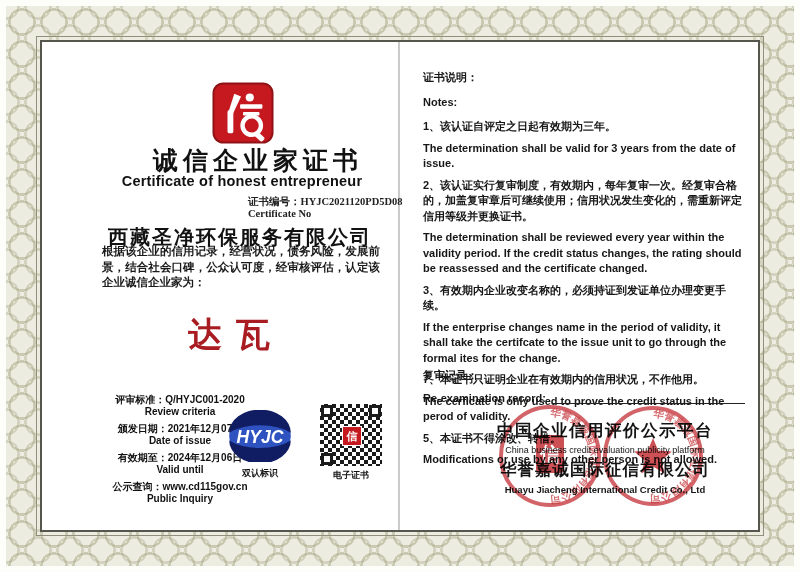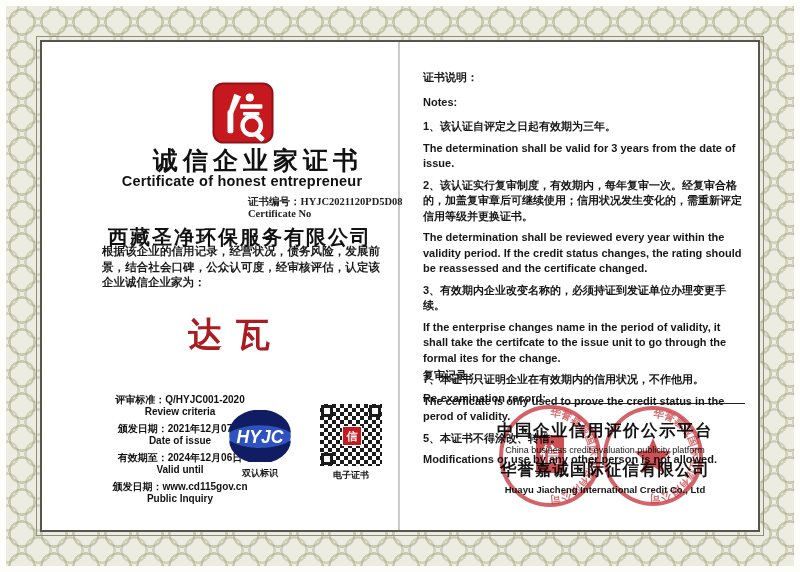--- a/index.html
+++ b/index.html
@@ -98,21 +98,21 @@
     </div>
     <div class="row">
       <div>颁发日期：2021年12月07日</div>
       <div class="en">Date of issue</div>
     </div>
     <div class="row">
       <div>有效期至：2024年12月06日</div>
       <div class="en">Valid until</div>
     </div>
     <div class="row">
-      <div>颁发日期：www.cd115gov.cn</div>
+      <div>公示查询：www.cd115gov.cn</div>
       <div class="en">Public Inquiry</div>
     </div>
   </div>
 
   <svg class="abs hyjc" viewBox="0 0 120 92">
     <ellipse cx="60" cy="46" rx="56" ry="42" fill="#2e52c0"></ellipse>
     <path d="M4 40 A56 42 0 0 1 116 40 A70 34 0 0 0 4 40 Z" fill="#101d63"></path>
     <path d="M116 54 A56 42 0 0 1 4 54 A70 34 0 0 0 116 54 Z" fill="#101d63"></path>
     <text x="60" y="58" font-size="32" font-style="italic" font-weight="bold" fill="#ffffff" text-anchor="middle" font-family="Liberation Sans, sans-serif">HYJC</text>
   </svg>

